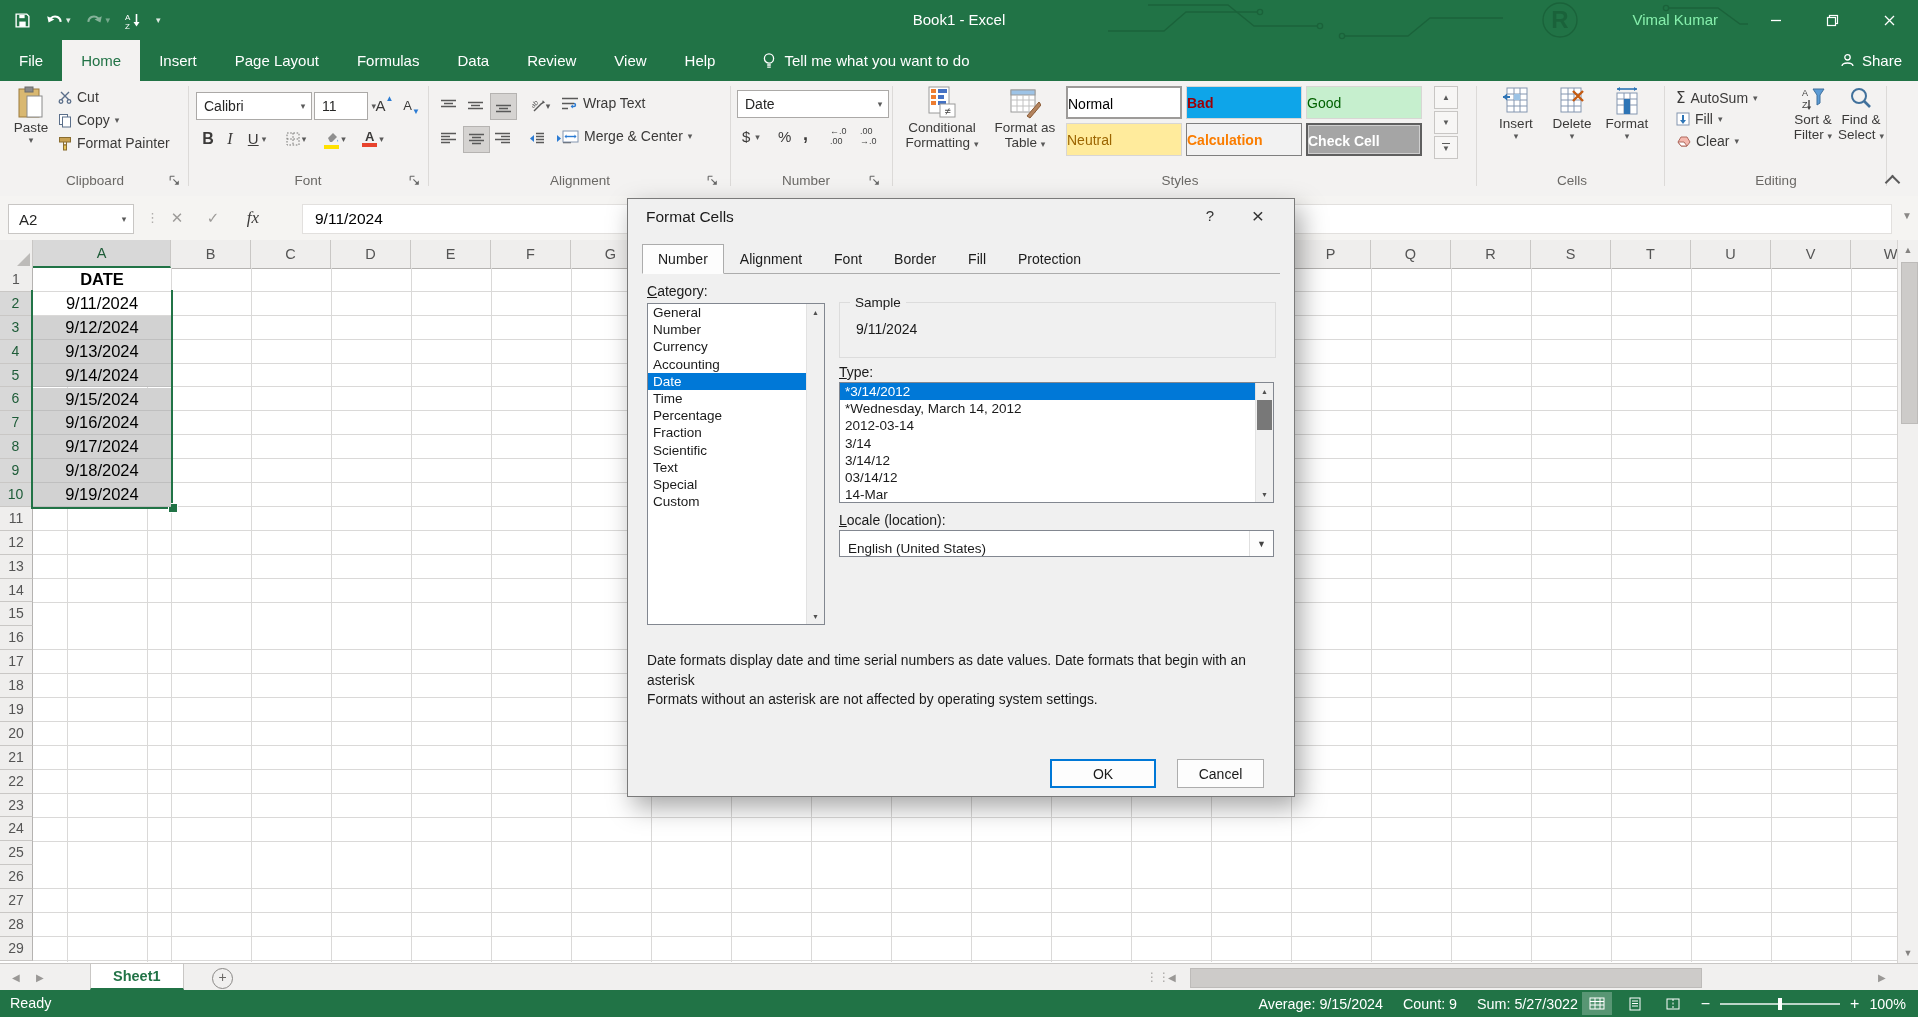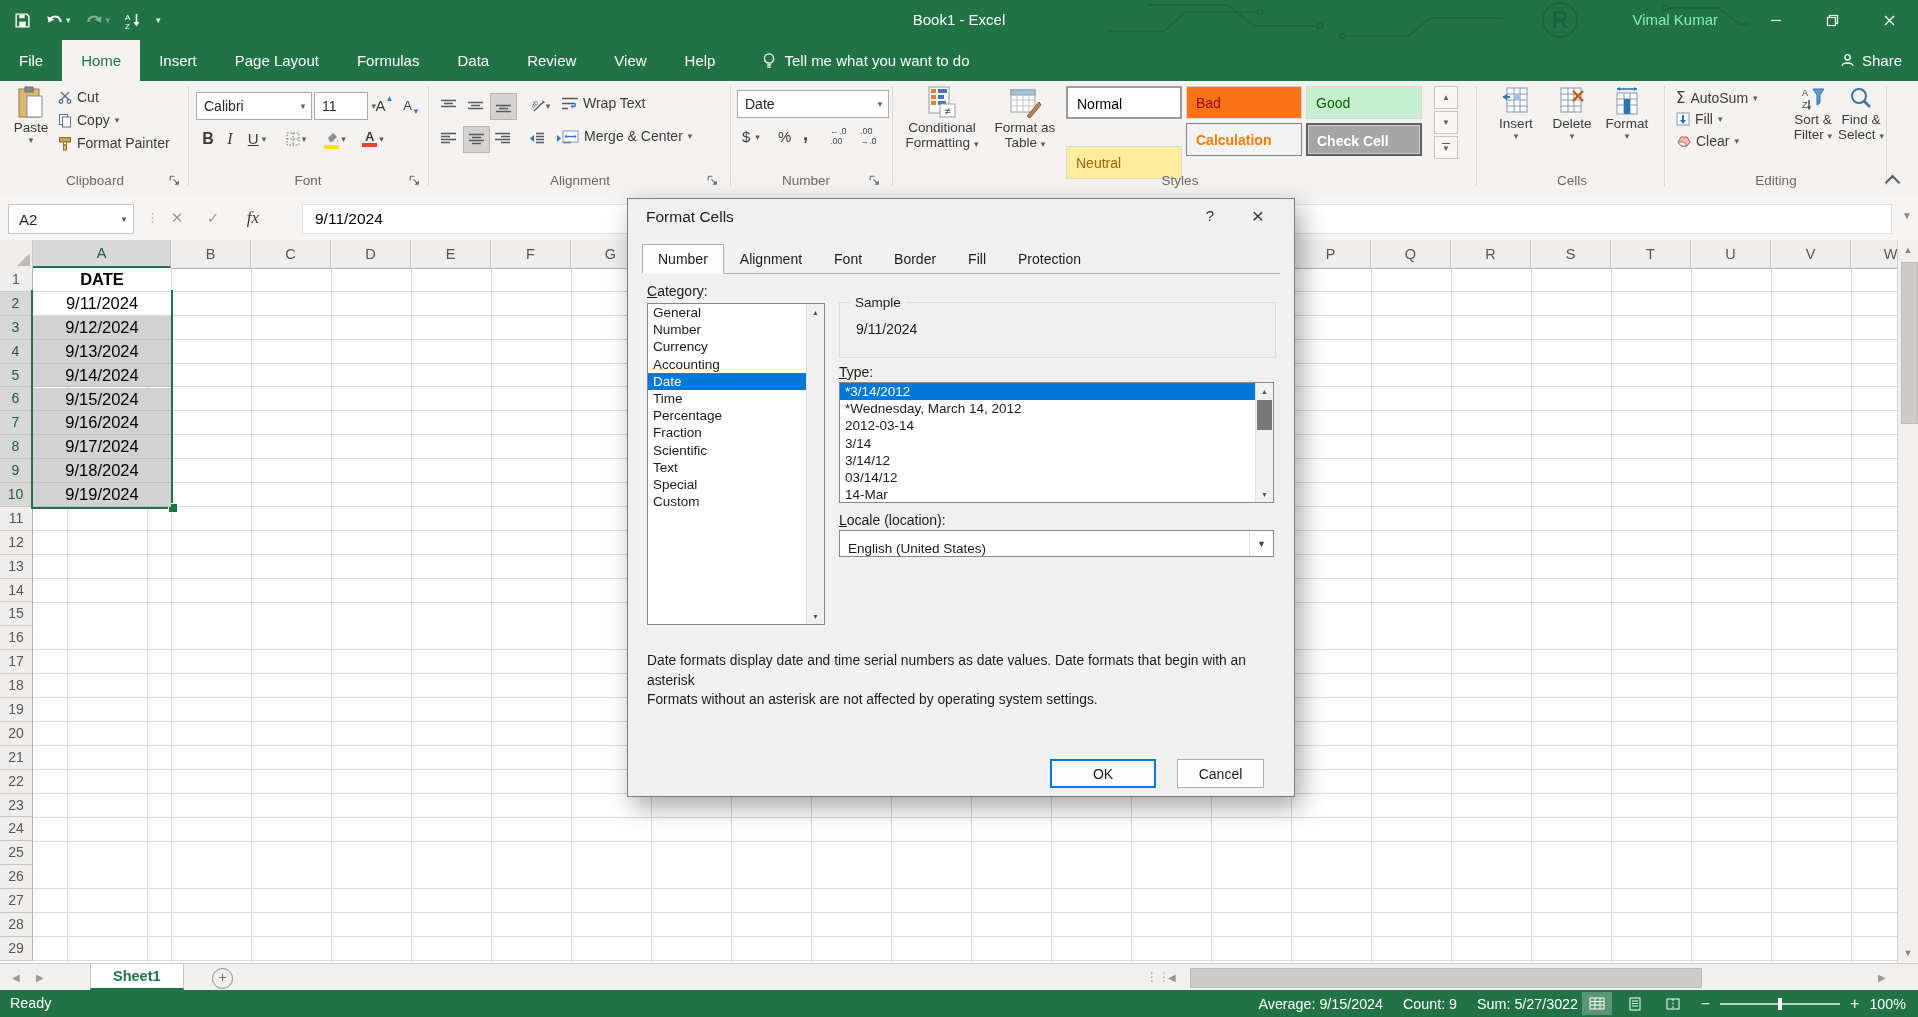--- a/index.html
+++ b/index.html
@@ -31,25 +31,25 @@
   .glabel{position:absolute;top:92px;font-size:13.5px;color:#6a6865;transform:translateX(-50%);white-space:nowrap;}
   .launcher{position:absolute;top:93px;width:13px;height:13px;}
   .bigbtn{position:absolute;top:5px;display:flex;flex-direction:column;align-items:center;}
   .bigbtn .blbl{font-size:13.5px;line-height:15px;color:#3b3a39;white-space:nowrap;text-align:center;}
   .rbtn{position:absolute;display:flex;align-items:center;gap:5px;font-size:14px;color:#3b3a39;white-space:nowrap;}
   .combo{position:absolute;background:#fff;border:1px solid #aba9a7;display:flex;align-items:center;font-size:14px;color:#262625;gap:35px;}
   .combo .cv{flex:1;padding-left:7px;}
   .combo .cc{width:16px;text-align:center;font-size:9px;color:#5a5a5a;}
   .sqbtn{position:absolute;width:25px;height:25px;display:flex;align-items:center;justify-content:center;}
   .sqbtn.on{background:#d5d3d1;border:1px solid #b5b3b1;}
-  .stylebox{position:absolute;width:116px;height:33px;line-height:33px;padding-left:9px;font-size:14px;border:1px solid #d8d6d4;background:#fff;box-sizing:border-box;}
+  .stylebox{position:absolute;width:116px;height:33px;line-height:33px;font-size:14px;border:1px solid #d8d6d4;background:#fff;box-sizing:border-box;}
   .s-normal{border:2px solid #9d9b99;color:#000;}
-  .s-bad{background:#f97316;color:#9c0006;}
+  .s-bad{background:#0ea5e9;color:#9c0006;font-weight:bold;}
   .s-good{background:#c6efce;color:#006100;}
-  .s-neutral{background:#ffeb9c;color:#9c6500;margin-top:23px;}
+  .s-neutral{background:#ffeb9c;color:#9c6500;}
   .s-calculation{background:#f2f2f2;color:#fa7d00;font-weight:bold;border:1px solid #7f7f7f;}
   .s-check{background:#a5a5a5;color:#fff;font-weight:bold;border:2px solid #5f5f5f;box-shadow:inset 0 0 0 1px #cfcfcf;}
   .gscroll{position:absolute;width:24px;height:23px;background:#f7f6f5;border:1px solid #c8c6c4;display:flex;align-items:center;justify-content:center;font-size:8px;color:#5a5a5a;box-sizing:border-box;}
   .chev{position:absolute;right:20px;top:96px;width:9px;height:9px;border-left:2px solid #5a5a5a;border-top:2px solid #5a5a5a;transform:rotate(45deg);}
 
   
   .fbar{position:absolute;left:0;top:196px;width:1918px;height:44px;background:#f5f4f2;border-bottom:1px solid #cfcdcb;}
   .namebox{position:absolute;left:8px;top:8px;width:124px;height:28px;background:#fff;border:1px solid #c8c6c4;display:flex;align-items:center;font-size:15px;color:#262625;}
   .namebox .nv{flex:1;padding-left:10px;}
   .fdots{position:absolute;left:146px;top:8px;height:28px;line-height:28px;color:#b0aeac;font-size:13px;}

